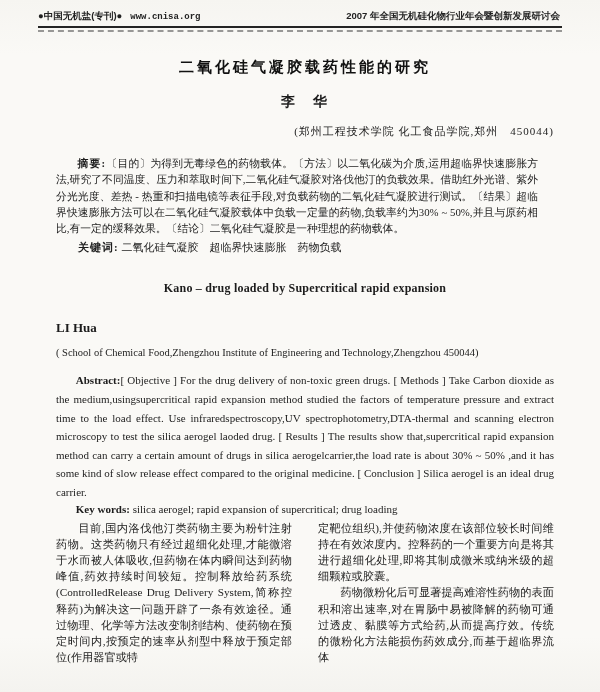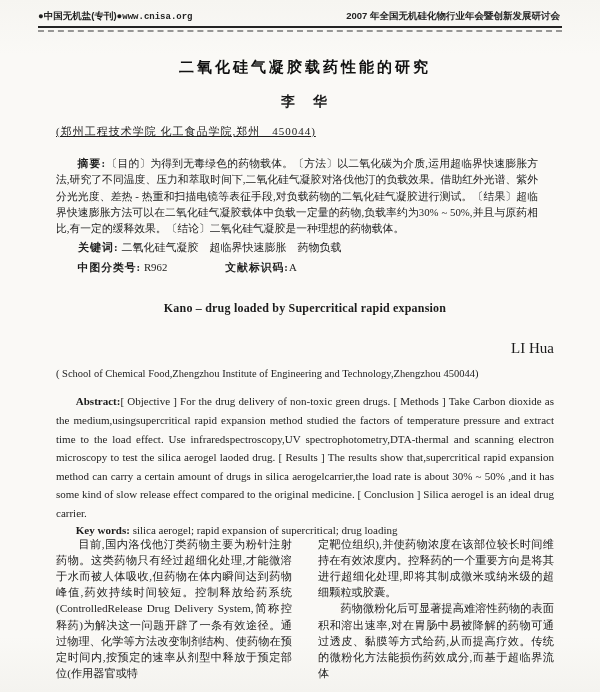--- a/index.html
+++ b/index.html
@@ -12,59 +12,59 @@
   }
   .page{width:600px;height:692px;position:relative;background:linear-gradient(180deg,#f6f5f1 0%,#faf9f6 8%,#faf9f6 92%,#f4f3ef 100%);}
 
   
   .header{
     display:flex;justify-content:space-between;align-items:flex-end;
     padding:10px 40px 3px 38px;
     font-family:"Liberation Sans","DejaVu Sans",sans-serif;
     font-size:9.5px;font-weight:bold;color:#222;
   }
-  .h-left{display:flex;gap:0;align-items:baseline;}
+  .h-left{display:flex;gap:8px;align-items:baseline;}
   .h-url{font-family:"Liberation Mono","DejaVu Sans Mono",monospace;font-weight:bold;font-size:9px;}
   .header-rule{margin:0 38px 0 38px;border-top:2.5px solid #242424;}
   .header-rule2{margin:2px 38px 0 38px;border-top:2px dashed #4a4a4a;opacity:.55;}
 
   .content{padding:0 46px 0 56px;}
 
   
   .title-cn{
     text-align:center;font-size:15px;font-weight:bold;letter-spacing:3px;
     margin:26px 0 0 0;color:#111;
   }
   .author-cn{text-align:center;font-size:14px;font-weight:bold;letter-spacing:2px;margin-top:16px;}
-  .affil-cn{text-align:left;font-size:11px;margin-top:13px;letter-spacing:1px;text-decoration:underline;}
+  .affil-cn{text-align:right;font-size:11px;margin-top:13px;letter-spacing:1px;}
 
   
   .abstract-cn{
     margin:16px 16px 0 0;font-size:10.8px;line-height:16.3px;
     text-align:justify;text-indent:2em;
   }
   .abstract-cn b{letter-spacing:1px;}
   .keywords-cn{margin:4px 0 0 0;font-size:11px;text-indent:2em;}
   .keywords-cn b{letter-spacing:1px;}
   .clc{margin:6px 0 0 0;font-size:10.8px;text-indent:2em;}
   .clc .gap{display:inline-block;width:58px;}
   .clc b{letter-spacing:1px;}
 
   
   .title-en{text-align:center;font-weight:bold;font-size:12px;margin-top:26px;letter-spacing:.2px;}
-  .author-en{text-align:right;font-weight:normal;font-size:15px;margin-top:24px;}
+  .author-en{text-align:left;font-weight:bold;font-size:13px;margin-top:24px;}
   .affil-en{text-align:left;font-size:10.5px;margin-top:11px;}
   .abstract-en{
     margin:13px 0 0 0;font-size:11px;line-height:18.6px;
     text-align:justify;text-indent:1.8em;
   }
   .keywords-en{margin:1px 0 0 0;font-size:11px;text-indent:1.8em;}
 
   
-  .columns{display:flex;gap:26px;}
+  .columns{display:flex;gap:26px;margin-top:5px;}
   .col{flex:1 1 0;min-width:0;}
   .col p{
     margin:0;font-size:11.2px;line-height:16.2px;text-align:justify;
   }
   .col p.indent{text-indent:2em;}
 </style>
 </head>
 <body>
 
 <div class="page">
@@ -82,21 +82,20 @@
   <div class="content">
 
     <h1 class="title-cn">二氧化硅气凝胶载药性能的研究</h1>
     <div class="author-cn">李　华</div>
     <div class="affil-cn">(郑州工程技术学院 化工食品学院,郑州　450044)</div>
 
     <p class="abstract-cn"><b>摘要:</b><span>〔目的〕为得到无毒绿色的药物载体。〔方法〕以二氧化碳为介质,运用超临界快速膨胀方法,研究了不同温度、压力和萃取时间下,二氧化硅气凝胶对洛伐他汀的负载效果。借助红外光谱、紫外分光光度、差热 - 热重和扫描电镜等表征手段,对负载药物的二氧化硅气凝胶进行测试。〔结果〕超临界快速膨胀方法可以在二氧化硅气凝胶载体中负载一定量的药物,负载率约为30% ~ 50%,并且与原药相比,有一定的缓释效果。〔结论〕二氧化硅气凝胶是一种理想的药物载体。</span></p>
 
     <p class="keywords-cn"><b>关键词:</b> <span>二氧化硅气凝胶　超临界快速膨胀　药物负载</span></p>
 
-    <p class="clc"><b>中图分类号:</b> <span>R962</span><span class="gap"></span><b>文献标识码:</b><span>A</span></p>
 
     <div class="title-en">Kano – drug loaded by Supercritical rapid expansion</div>
     <div class="author-en">LI Hua</div>
     <div class="affil-en">( School of Chemical Food,Zhengzhou Institute of Engineering and Technology,Zhengzhou 450044)</div>
 
     <p class="abstract-en"><b>Abstract:</b><span>[ Objective ] For the drug delivery of non-toxic green drugs. [ Methods ] Take Carbon dioxide as the medium,usingsupercritical rapid expansion method studied the factors of temperature pressure and extract time to the load effect. Use infraredspectroscopy,UV spectrophotometry,DTA-thermal and scanning electron microscopy to test the silica aerogel laoded drug. [ Results ] The results show that,supercritical rapid expansion method can carry a certain amount of drugs in silica aerogelcarrier,the load rate is about 30% ~ 50% ,and it has some kind of slow release effect compared to the original medicine. [ Conclusion ] Silica aerogel is an ideal drug carrier.</span></p>
 
     <p class="keywords-en"><b>Key words:</b> <span>silica aerogel; rapid expansion of supercritical; drug loading</span></p>
 
     <div class="columns">

